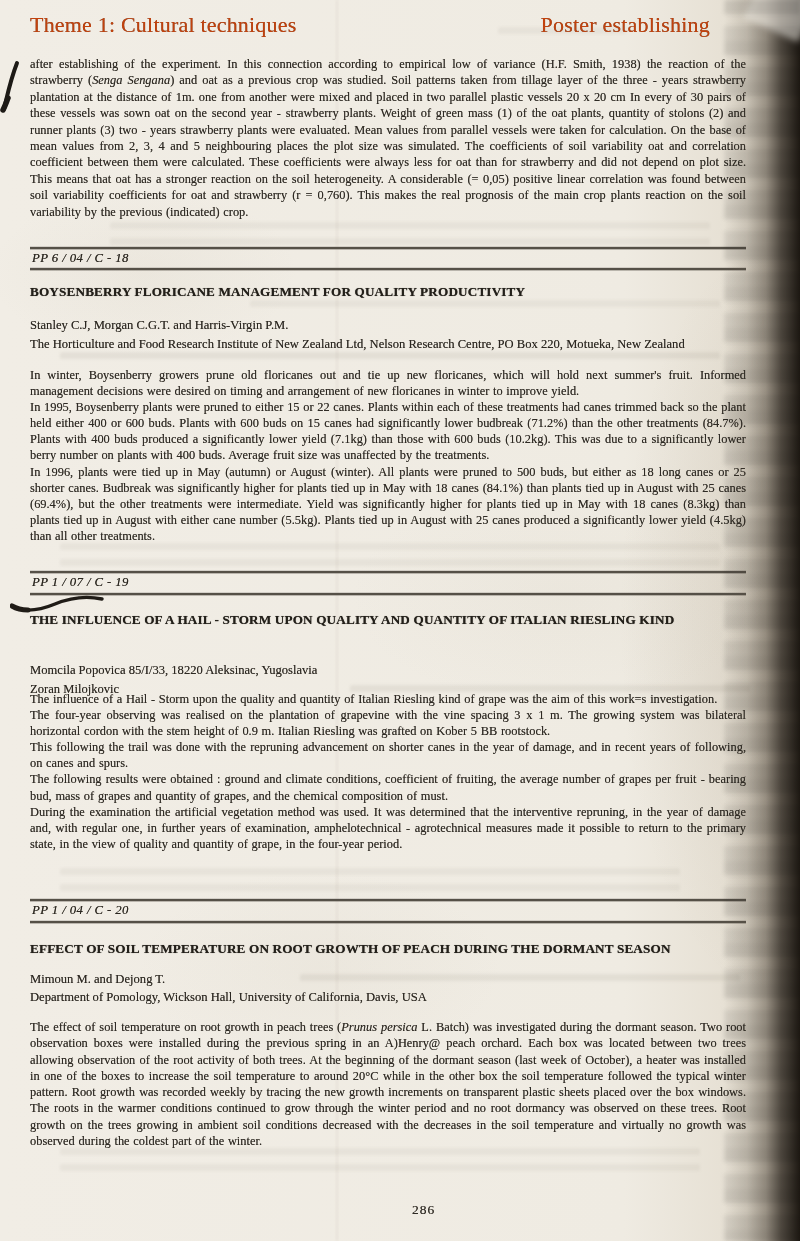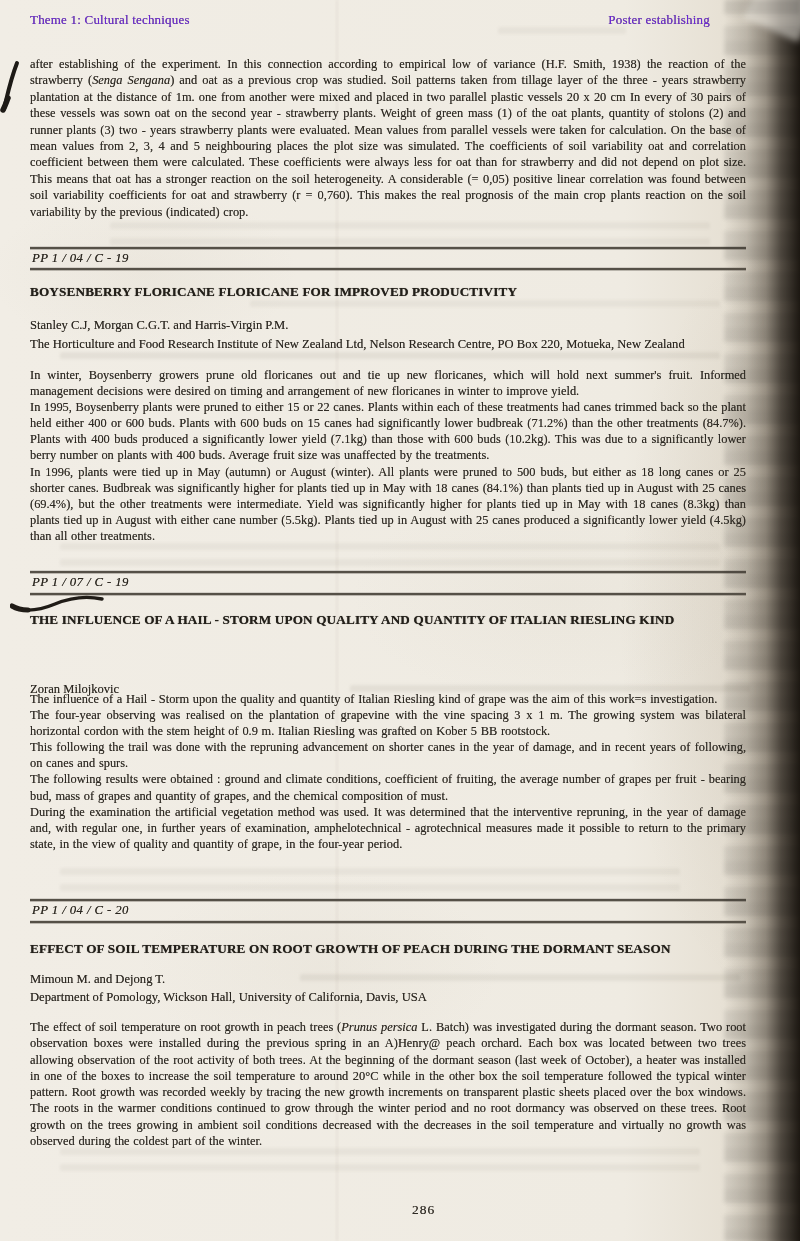--- a/index.html
+++ b/index.html
@@ -43,21 +43,21 @@
     mix-blend-mode:multiply;filter:blur(2px);
   }
   .edge-corner{
     position:absolute;top:-14px;right:-10px;width:60px;height:46px;
     background:#f2eee6;transform:rotate(24deg);opacity:.55;filter:blur(3px);
   }
 
   .hdr{
     position:absolute;top:12px;left:30px;width:680px;
     display:flex;justify-content:space-between;
-    font-size:13px;letter-spacing:.2px;color:#6d28d9;
+    font-size:22px;letter-spacing:.2px;color:#c2410c;
     text-shadow:0 0 .6px rgba(40,35,28,.65);
   }
   .txt{
     position:absolute;left:30px;width:716px;
     font-size:12.4px;line-height:16.4px;
     text-align:justify;
     text-shadow:0 0 .55px rgba(45,40,32,.6);
     word-spacing:.6px;
   }
   .txt p{margin:0;}
@@ -115,24 +115,24 @@
     <path d="M4,54 C7,42 10,26 17,8" stroke="#1d1a16" stroke-width="4" fill="none" stroke-linecap="round"></path>
     <path d="M3,55 c2,-4 3,-7 5,-12" stroke="#1d1a16" stroke-width="5.5" fill="none" stroke-linecap="round"></path>
   </svg>
 
   <div class="txt" style="top:56px;">
     <p><span>after establishing of the experiment. In this connection according to empirical low of variance (H.F. Smith, 1938) the reaction of the strawberry (</span><i>Senga Sengana</i><span>) and oat as a previous crop was studied. Soil patterns taken from tillage layer of the three - years strawberry plantation at the distance of 1m. one from another were mixed and placed in two parallel plastic vessels 20 x 20 cm In every of 30 pairs of these vessels was sown oat on the second year - strawberry plants. Weight of green mass (1) of the oat plants, quantity of stolons (2) and runner plants (3) two - years strawberry plants were evaluated. Mean values from parallel vessels were taken for calculation. On the base of mean values from 2, 3, 4 and 5 neighbouring places the plot size was simulated. The coefficients of soil variability oat and correlation coefficient between them were calculated. These coefficients were always less for oat than for strawberry and did not depend on plot size. This means that oat has a stronger reaction on the soil heterogeneity. A considerable (= 0,05) positive linear correlation was found between soil variability coefficients for oat and strawberry (r = 0,760). This makes the real prognosis of the main crop plants reaction on the soil variability by the previous (indicated) crop.</span></p>
   </div>
   <div class="bleed" style="left:110px;top:222px;width:600px;height:24px;"></div>
 
   <div class="rule" style="top:247px;"></div>
-  <div class="pp-label" style="top:251px;">PP 1 / 04 / C - 19</div>
+  <div class="pp-label" style="top:251px;">PP 6 / 04 / C - 18</div>
   <div class="rule" style="top:268px;"></div>
 
-  <div class="abs-title" style="top:284px;">BOYSENBERRY FLORICANE FLORICANE FOR IMPROVED PRODUCTIVITY</div>
+  <div class="abs-title" style="top:284px;">BOYSENBERRY FLORICANE MANAGEMENT FOR QUALITY PRODUCTIVITY</div>
   <div class="bleed" style="left:250px;top:300px;width:470px;height:12px;"></div>
 
   <div class="byline" style="top:318px;">Stanley C.J, Morgan C.G.T. and Harris-Virgin P.M.</div>
   <div class="byline" style="top:337px;">The Horticulture and Food Research Institute of New Zealand Ltd, Nelson Research Centre, PO Box 220, Motueka, New Zealand</div>
   <div class="bleed bold" style="left:60px;top:352px;width:660px;height:11px;"></div>
 
   <div class="txt" style="top:367px;line-height:16.1px;">
     <p>In winter, Boysenberry growers prune old floricanes out and tie up new floricanes, which will hold next summer's fruit. Informed management decisions were desired on timing and arrangement of new floricanes in winter to improve yield.</p>
     <p>In 1995, Boysenberry plants were pruned to either 15 or 22 canes. Plants within each of these treatments had canes trimmed back so the plant held either 400 or 600 buds. Plants with 600 buds on 15 canes had significantly lower budbreak (71.2%) than the other treatments (84.7%). Plants with 400 buds produced a significantly lower yield (7.1kg) than those with 600 buds (10.2kg). This was due to a significantly lower berry number on plants with 400 buds. Average fruit size was unaffected by the treatments.</p>
     <p>In 1996, plants were tied up in May (autumn) or August (winter). All plants were pruned to 500 buds, but either as 18 long canes or 25 shorter canes. Budbreak was significantly higher for plants tied up in May with 18 canes (84.1%) than plants tied up in August with 25 canes (69.4%), but the other treatments were intermediate. Yield was significantly higher for plants tied up in May with 18 canes (8.3kg) than plants tied up in August with either cane number (5.5kg). Plants tied up in August with 25 canes produced a significantly lower yield (4.5kg) than all other treatments.</p>
@@ -144,20 +144,21 @@
   <div class="rule" style="top:593px;"></div>
 
   <svg class="penmark" style="left:10px;top:594px;" width="100" height="20" viewBox="0 0 100 20">
     <path d="M3,13 C14,18 28,17 45,10 C62,3 78,2 92,5" stroke="#201c17" stroke-width="3.4" fill="none" stroke-linecap="round"></path>
     <path d="M2,12 c5,3 10,4 16,4" stroke="#201c17" stroke-width="5" fill="none" stroke-linecap="round"></path>
   </svg>
 
   <div class="abs-title" style="top:612px;">THE INFLUENCE OF A HAIL - STORM UPON QUALITY AND QUANTITY OF ITALIAN RIESLING KIND</div>
 
   <div class="byline" style="top:645px;margin-top:37px;">Zoran Milojkovic</div>
+  <div class="byline" style="top:663px;">Momcila Popovica 85/I/33, 18220 Aleksinac, Yugoslavia</div>
   <div class="bleed bold" style="left:350px;top:685px;width:400px;height:12px;"></div>
 
   <div class="txt" style="top:691px;line-height:16.1px;">
     <p>The influence of a Hail - Storm upon the quality and quantity of Italian Riesling kind of grape was the aim of this work=s investigation.</p>
     <p>The four-year observing was realised on the plantation of grapevine with the vine spacing 3 x 1 m. The growing system was bilateral horizontal cordon with the stem height of 0.9 m. Italian Riesling was grafted on Kober 5 BB rootstock.</p>
     <p>This following the trail was done with the repruning advancement on shorter canes in the year of damage, and in recent years of following, on canes and spurs.</p>
     <p>The following results were obtained : ground and climate conditions, coefficient of fruiting, the average number of grapes per fruit - bearing bud, mass of grapes and quantity of grapes, and the chemical composition of must.</p>
     <p>During the examination the artificial vegetation method was used. It was determined that the interventive repruning, in the year of damage and, with regular one, in further years of examination, amphelotechnical - agrotechnical measures made it possible to return to the primary state, in the view of quality and quantity of grape, in the four-year period.</p>
   </div>
   <div class="bleed" style="left:60px;top:868px;width:620px;height:24px;"></div>

